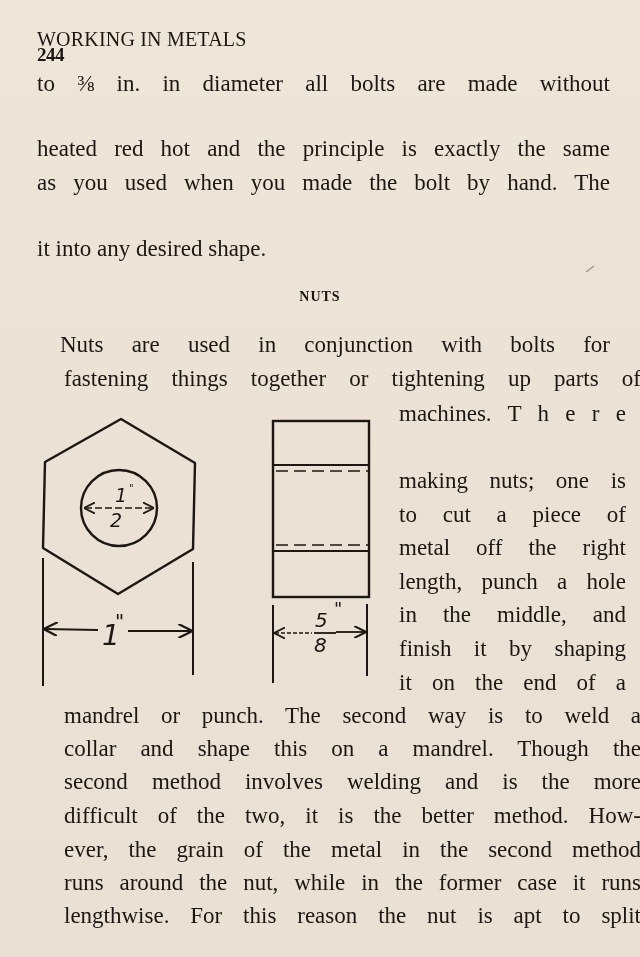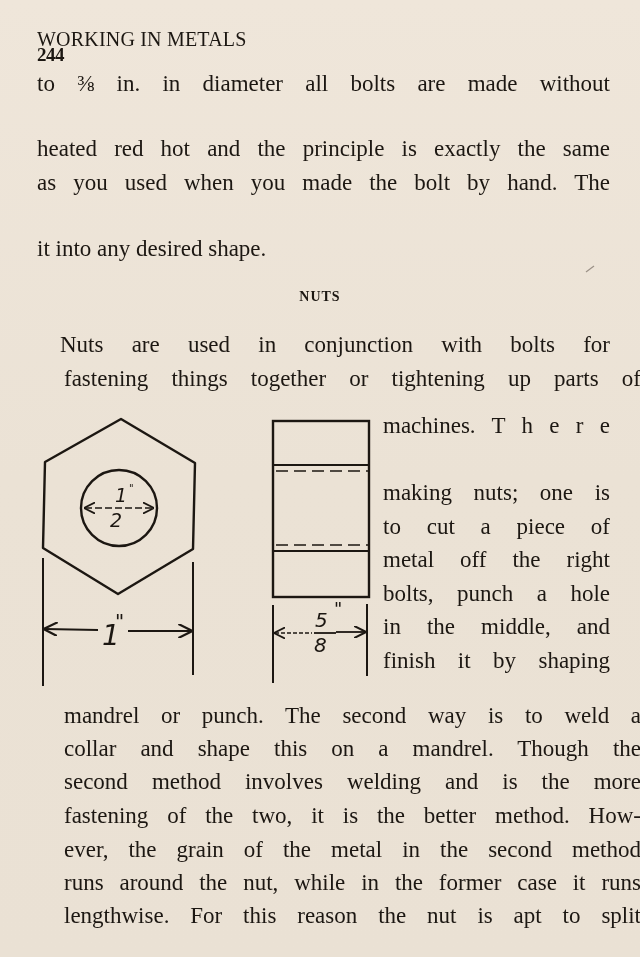--- a/index.html
+++ b/index.html
@@ -13,21 +13,21 @@
   .page { position: absolute; inset: 0; background: linear-gradient(180deg, #efe6da 0%, #ebe2d5 50%, #eae1d4 100%); }
   .running-head { position: absolute; top: 28px; left: 37px; width: 572px; height: 28px; }
   .page-number { position: absolute; left: 0; top: 16px; font-weight: bold; font-size: 19px; letter-spacing: -0.5px; }
   .running-title { position: absolute; left: 0; right: 0; top: 0; text-align: left; font-size: 20px; letter-spacing: 0.2px; padding-right: 30px; }
   .line {
     position: absolute; left: 37px; width: 573px;
     font-size: 23px; line-height: 34px; white-space: nowrap;
     text-align: justify; text-align-last: justify;
   }
   .line.last { text-align-last: left; }
-  .narrow { left: 383px; width: 227px; margin-top: 12px; }
+  .narrow { left: 399px; width: 227px; }
   .section-heading { position: absolute; top: 289px; left: 0; width: 640px; text-align: center; font-size: 14px; font-weight: bold; letter-spacing: 1px; }
   .indent { left: 60px; width: 550px; }
   .full { left: 33px; width: 577px; margin-left: 31px; }
   svg.fig { position: absolute; left: 0; top: 0; }
 </style>
 </head>
 <body>
 
 <div class="page">
 
@@ -43,28 +43,29 @@
 
   <div class="section-heading">NUTS</div>
 
   <div class="line indent" style="top:328px">Nuts are used in conjunction with bolts for</div>
   <div class="line full" style="top:362px">fastening things together or tightening up parts of</div>
 
   <div class="line narrow" style="top:397px">machines.   T h e r e</div>
   <div class="line narrow" style="top:464px">making nuts; one is</div>
   <div class="line narrow" style="top:498px">to cut a piece of</div>
   <div class="line narrow" style="top:531px">metal off the right</div>
-  <div class="line narrow" style="top:565px">bolts, punch a hole</div>
+  <div class="line narrow" style="top:565px">length, punch a hole</div>
   <div class="line narrow" style="top:598px">in the middle, and</div>
   <div class="line narrow" style="top:632px">finish it by shaping</div>
+  <div class="line narrow" style="top:666px">it on the end of a</div>
 
   <div class="line full" style="top:699px">mandrel or punch.  The second way is to weld a</div>
   <div class="line full" style="top:732px">collar and shape this on a mandrel.   Though the</div>
   <div class="line full" style="top:765px">second method involves welding and is the more</div>
-  <div class="line full" style="top:799px">fastening of the two, it is the better method.  How-</div>
+  <div class="line full" style="top:799px">difficult of the two, it is the better method.  How-</div>
   <div class="line full" style="top:833px">ever, the grain of the metal in the second method</div>
   <div class="line full" style="top:866px">runs around the nut, while in the former case it runs</div>
   <div class="line full" style="top:899px">lengthwise.   For this reason the nut is apt to split</div>
 
   <svg class="fig" width="640" height="957" viewBox="0 0 640 957">
     <defs>
       <marker id="arr" viewBox="0 0 10 10" refX="9" refY="5" markerWidth="7" markerHeight="7" orient="auto-start-reverse">
         <path d="M0,0 L10,5 L0,10" fill="none" stroke="#1c1712" stroke-width="1.6"></path>
       </marker>
     </defs>

